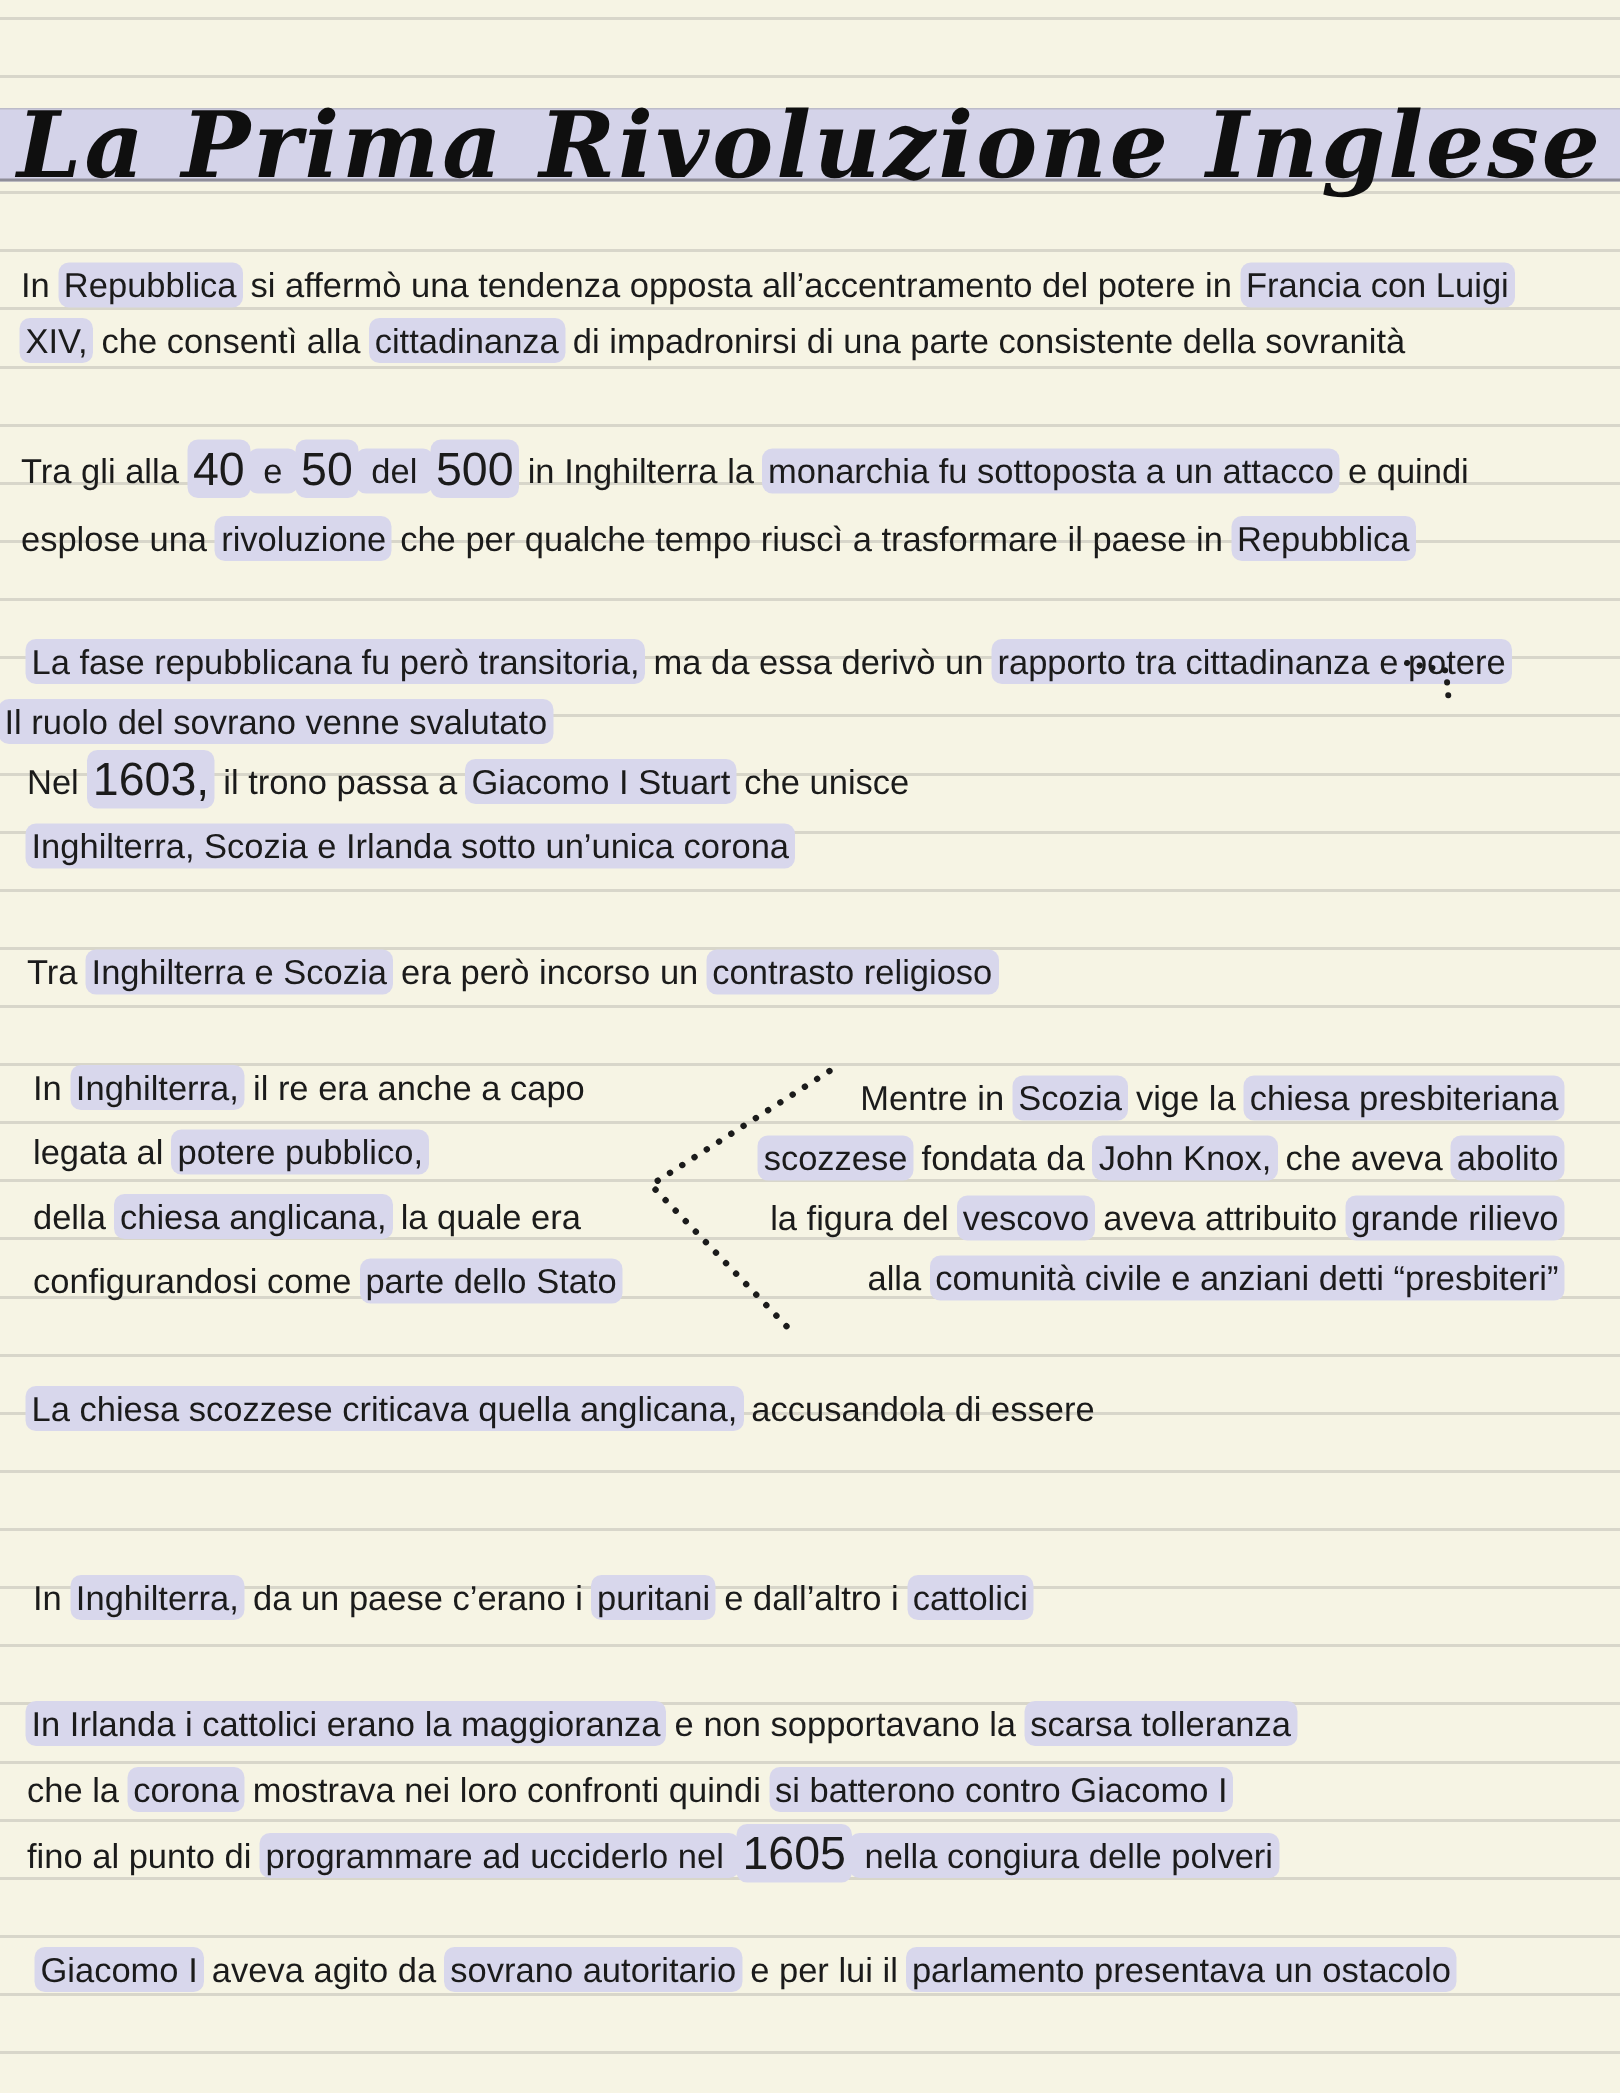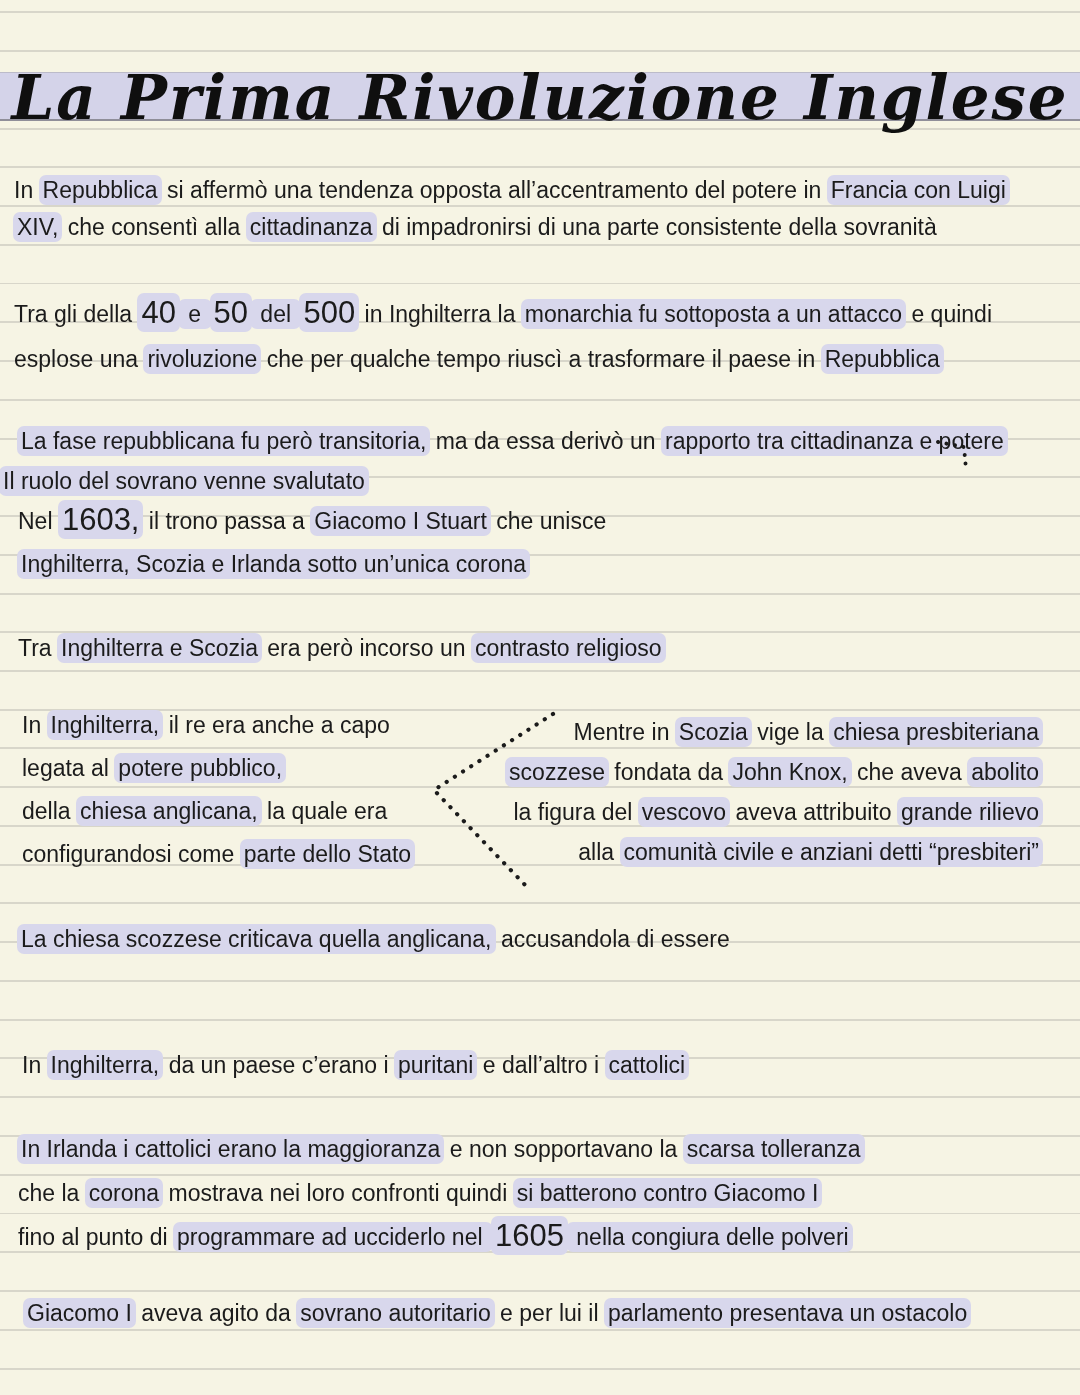--- a/index.html
+++ b/index.html
@@ -87,21 +87,21 @@
 <div class="title-band">
   <div class="title-text">La Prima Rivoluzione Inglese</div>
 </div>
 
 <div class="para" id="p-intro">
   <div class="line"><span class="seg">In </span><span class="seg hl">Repubblica</span><span class="seg"> si affermò una tendenza opposta all’accentramento del potere in </span><span class="seg hl">Francia con Luigi</span></div>
   <div class="line"><span class="seg hl">XIV,</span><span class="seg"> che consentì alla </span><span class="seg hl">cittadinanza</span><span class="seg"> di impadronirsi di una parte consistente della sovranità</span></div>
 </div>
 
 <div class="para" id="p-monarchy">
-  <div class="line"><span class="seg">Tra gli della </span><span class="seg hl big">40</span><span class="seg hl"> e </span><span class="seg hl big">50</span><span class="seg hl"> del </span><span class="seg hl big">500</span><span class="seg"> in Inghilterra la </span><span class="seg hl">monarchia fu sottoposta a un attacco</span><span class="seg"> e quindi</span></div>
+  <div class="line"><span class="seg">Tra gli alla </span><span class="seg hl big">40</span><span class="seg hl"> e </span><span class="seg hl big">50</span><span class="seg hl"> del </span><span class="seg hl big">500</span><span class="seg"> in Inghilterra la </span><span class="seg hl">monarchia fu sottoposta a un attacco</span><span class="seg"> e quindi</span></div>
   <div class="line"><span class="seg">esplose una </span><span class="seg hl">rivoluzione</span><span class="seg"> che per qualche tempo riuscì a trasformare il paese in </span><span class="seg hl">Repubblica</span></div>
 </div>
 
 <div class="para" id="p-republic-1">
   <div class="line"><span class="seg hl">La fase repubblicana fu però transitoria,</span><span class="seg"> ma da essa derivò un </span><span class="seg hl">rapporto tra cittadinanza e potere</span></div>
 </div>
 <svg class="connector" style="left:933px; top:433px;" width="48" height="42" viewBox="0 0 48 42">
   <polyline points="5,9 31,14 33,36" fill="none" stroke="#1b1b1b" stroke-width="4" stroke-linecap="round" stroke-dasharray="0.1 8.5"></polyline>
 </svg>
 <div class="para" id="p-republic-2">

